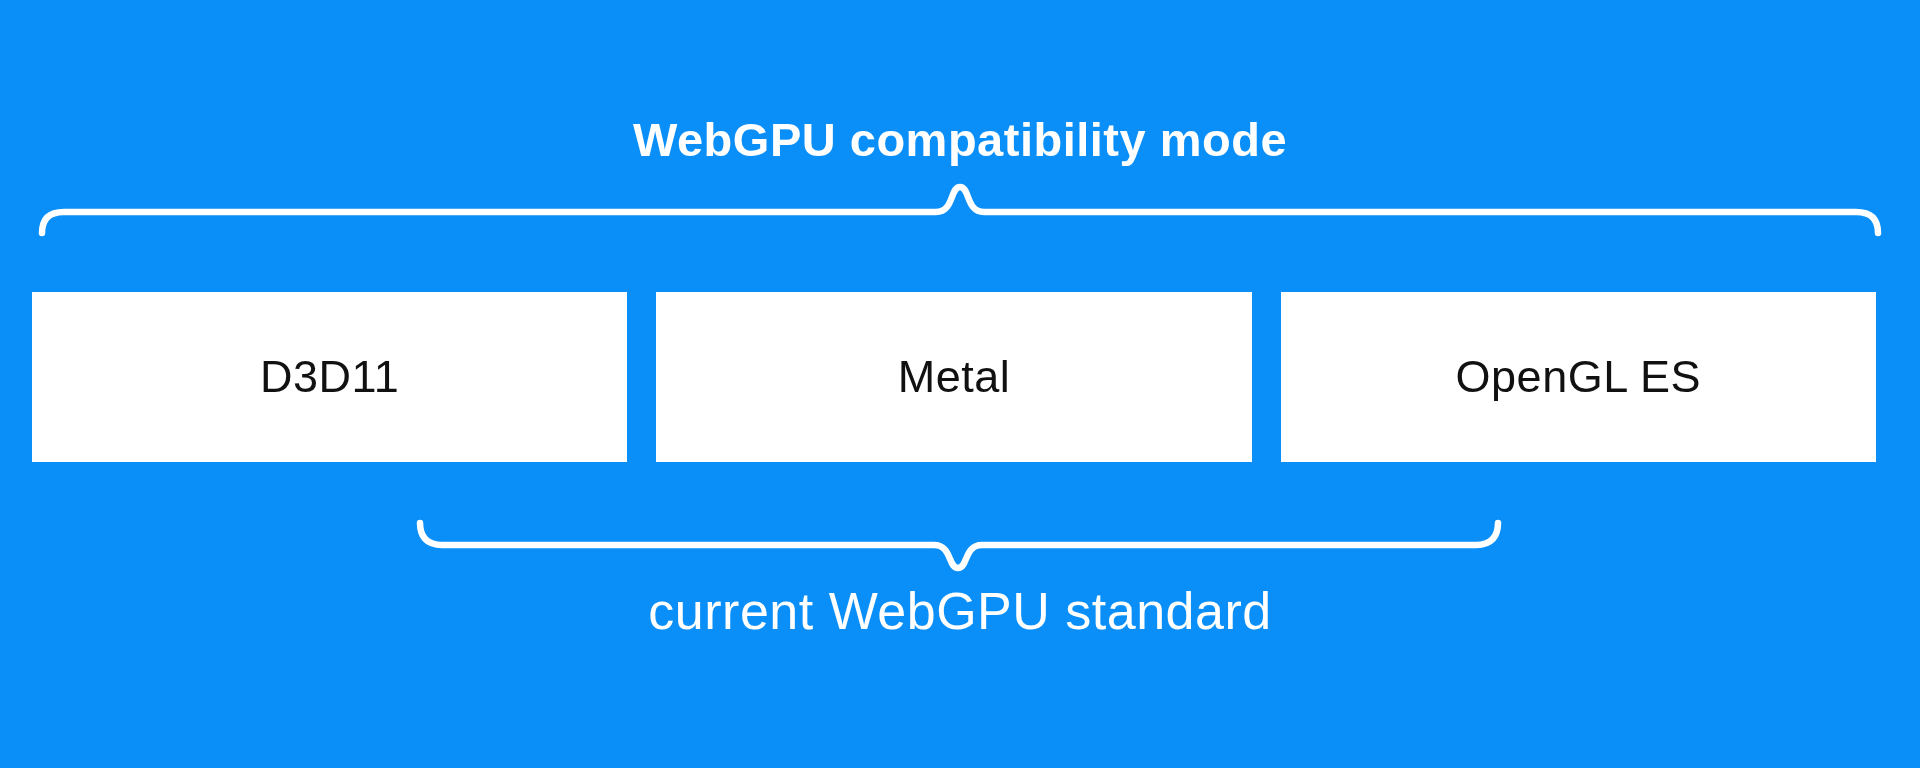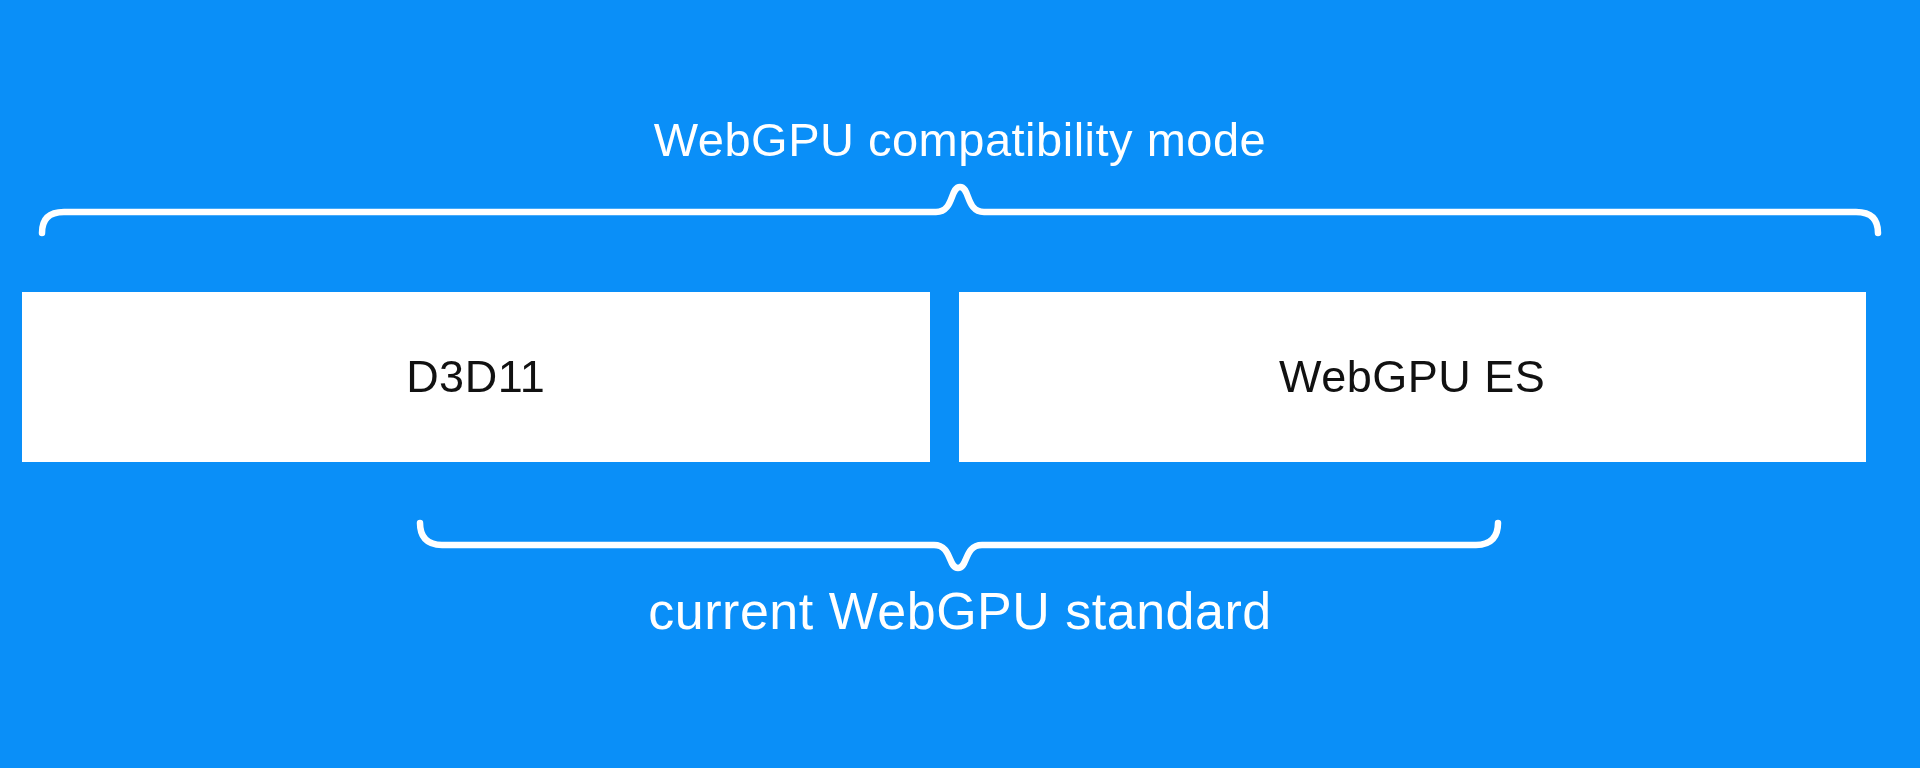--- a/index.html
+++ b/index.html
@@ -25,21 +25,21 @@
   .title {
     position: absolute;
     top: 112px;
     left: 0;
     width: 100%;
     text-align: center;
     color: var(--label-text);
     font-size: 47px;
     line-height: 56px;
     letter-spacing: 0.5px;
-    font-weight: 400;
+    font-weight: 700;
   }
   .subtitle {
     position: absolute;
     top: 584px;
     left: 0;
     width: 100%;
     text-align: center;
     color: var(--label-text);
     font-size: 52px;
     line-height: 54px;
@@ -55,21 +55,21 @@
     stroke: var(--brace);
     stroke-width: 6.5;
     stroke-linecap: round;
     stroke-linejoin: round;
   }
   .brace-top  { left: 38px;  top: 180px; width: 1844px; height: 60px; }
   .brace-bottom { left: 415px; top: 516px; width: 1090px; height: 58px; }
   .box-row {
     position: absolute;
     top: 292px;
-    left: 22px;
+    left: 32px;
     width: 1844px;
     height: 170px;
     display: flex;
     gap: 29px;
   }
   .api-box {
     flex: 1 1 0;
     background: var(--box-bg);
     display: flex;
     align-items: center;
@@ -96,21 +96,24 @@
              C 932 7 928 32 946 32
              L 1818 32
              C 1834 32 1840 40 1840 53"></path>
   </svg>
 
   <div class="box-row">
     <div class="api-box">
       <span>D3D11</span>
     </div>
     <div class="api-box">
-      <span>WebGPU ES</span>
+      <span>Metal</span>
+    </div>
+    <div class="api-box">
+      <span>OpenGL ES</span>
     </div>
   </div>
 
   <svg class="brace brace-bottom" viewBox="0 0 1090 58" aria-hidden="true">
     <path d="M 5 7
              C 5 20 11 29 27 29
              L 519 29
              C 537 29 533 52 543 52
              C 553 52 549 29 567 29
              L 1061 29

